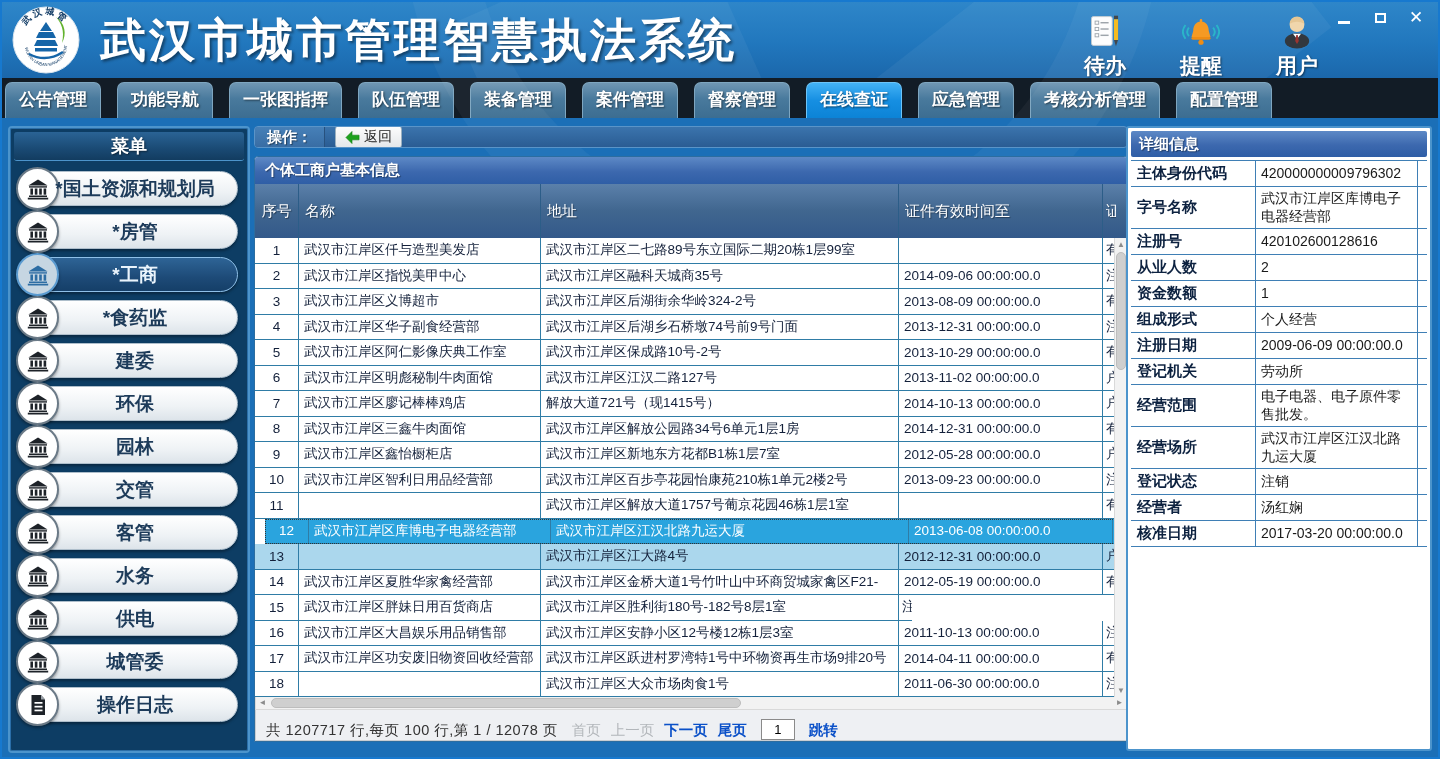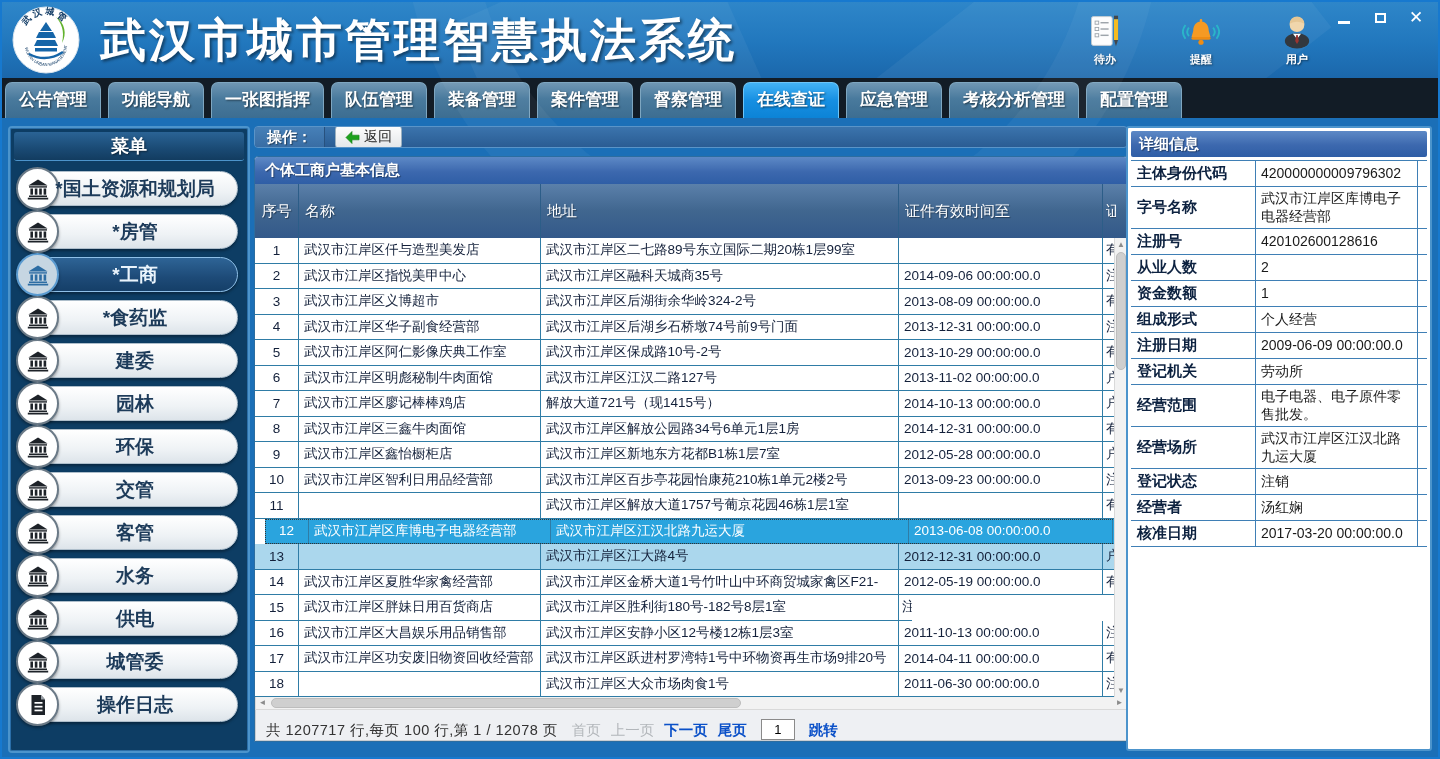--- a/index.html
+++ b/index.html
@@ -10,31 +10,31 @@
   
   #header { position:absolute; left:0; top:0; width:100%; height:76px;
     background:linear-gradient(180deg,#2e86c9 0%,#2177bd 55%,#1b67ab 100%); overflow:hidden; }
   .hswoosh { position:absolute; background:rgba(255,255,255,.05); transform:rotate(-24deg); pointer-events:none; }
   #logo { position:absolute; left:10px; top:4px; width:68px; height:68px; }
   #app-title { position:absolute; left:98px; top:8px; font-size:46px; font-weight:bold; color:#fff;
     letter-spacing:3px; text-shadow:2px 2px 3px rgba(0,0,0,.45); white-space:nowrap; }
   #header-actions { position:absolute; right:110px; top:10px; display:flex; gap:34px; }
   .haction { width:62px; text-align:center; cursor:pointer; }
   .haction .hicon { height:38px; display:flex; align-items:center; justify-content:center; }
-  .haction .hlabel { margin-top:2px; color:#fff; font-size:11px; font-weight:bold; text-shadow:1px 1px 2px rgba(0,0,0,.5); }
+  .haction .hlabel { margin-top:2px; color:#fff; font-size:21px; font-weight:bold; text-shadow:1px 1px 2px rgba(0,0,0,.5); }
   #win-controls { position:absolute; right:14px; top:8px; display:flex; gap:20px; align-items:center; }
   .wbtn { width:16px; height:16px; display:flex; align-items:center; justify-content:center; cursor:pointer; }
   .wmin { width:12px; height:3px; background:#fff; margin-top:8px; }
   .wmax { width:11px; height:10px; border:2px solid #fff; }
   .wclose { color:#fff; font-size:17px; font-weight:bold; line-height:16px; }
 
   
   #navbar { position:absolute; left:0; top:76px; width:100%; height:40px; background:#121c26; padding:4px 0 0 3px;
     display:flex; align-items:flex-end; }
-  .tab { height:36px; line-height:34px; padding:0 13px; margin-right:7px; border-radius:7px 7px 0 0;
+  .tab { height:36px; line-height:34px; padding:0 13px; margin-right:16px; border-radius:7px 7px 0 0;
     background:linear-gradient(180deg,#7w 0,#000 0); background:linear-gradient(180deg,#6f96b3 0%,#497a9d 45%,#3c6d91 100%);
     border:1px solid #7ea6c0; border-bottom:none; color:#fff; font-size:17px; font-weight:bold;
     text-shadow:1px 1px 2px rgba(0,0,0,.55); cursor:pointer; white-space:nowrap; }
   .tab.active { background:linear-gradient(180deg,#43b2f5 0%,#168fe2 50%,#0c83d6 100%); border-color:#6cc4f8; }
 
   
   .deco-circle { position:absolute; width:760px; height:760px; border-radius:50%;
     border:70px solid rgba(255,255,255,.045); top:-470px; left:400px; pointer-events:none; }
 
   
@@ -325,38 +325,38 @@
           <rect x="3" y="9.2" width="18" height="1.4"></rect>
           <rect x="4.4" y="11.5" width="2.6" height="6.2"></rect>
           <rect x="8.8" y="11.5" width="2.6" height="6.2"></rect>
           <rect x="13.2" y="11.5" width="2.6" height="6.2"></rect>
           <rect x="17.6" y="11.5" width="2.6" height="6.2"></rect>
           <rect x="3" y="18.5" width="18" height="1.5"></rect>
           <rect x="1.8" y="20.7" width="20.4" height="1.8"></rect>
         </svg>
 
       </span>
+      <span class="side-label">环保</span>
+    </div>
+        <div class="side-item">
+      <div class="side-pill"></div>
+      <span class="side-icon">
+        <svg class="svg-bank" viewBox="0 0 24 24" fill="currentColor">
+          <path d="M12 2.6 L21.6 8.4 H2.4 Z"></path>
+          <rect x="3" y="9.2" width="18" height="1.4"></rect>
+          <rect x="4.4" y="11.5" width="2.6" height="6.2"></rect>
+          <rect x="8.8" y="11.5" width="2.6" height="6.2"></rect>
+          <rect x="13.2" y="11.5" width="2.6" height="6.2"></rect>
+          <rect x="17.6" y="11.5" width="2.6" height="6.2"></rect>
+          <rect x="3" y="18.5" width="18" height="1.5"></rect>
+          <rect x="1.8" y="20.7" width="20.4" height="1.8"></rect>
+        </svg>
+
+      </span>
       <span class="side-label">园林</span>
-    </div>
-        <div class="side-item">
-      <div class="side-pill"></div>
-      <span class="side-icon">
-        <svg class="svg-bank" viewBox="0 0 24 24" fill="currentColor">
-          <path d="M12 2.6 L21.6 8.4 H2.4 Z"></path>
-          <rect x="3" y="9.2" width="18" height="1.4"></rect>
-          <rect x="4.4" y="11.5" width="2.6" height="6.2"></rect>
-          <rect x="8.8" y="11.5" width="2.6" height="6.2"></rect>
-          <rect x="13.2" y="11.5" width="2.6" height="6.2"></rect>
-          <rect x="17.6" y="11.5" width="2.6" height="6.2"></rect>
-          <rect x="3" y="18.5" width="18" height="1.5"></rect>
-          <rect x="1.8" y="20.7" width="20.4" height="1.8"></rect>
-        </svg>
-
-      </span>
-      <span class="side-label">环保</span>
     </div>
         <div class="side-item">
       <div class="side-pill"></div>
       <span class="side-icon">
         <svg class="svg-bank" viewBox="0 0 24 24" fill="currentColor">
           <path d="M12 2.6 L21.6 8.4 H2.4 Z"></path>
           <rect x="3" y="9.2" width="18" height="1.4"></rect>
           <rect x="4.4" y="11.5" width="2.6" height="6.2"></rect>
           <rect x="8.8" y="11.5" width="2.6" height="6.2"></rect>
           <rect x="13.2" y="11.5" width="2.6" height="6.2"></rect>

